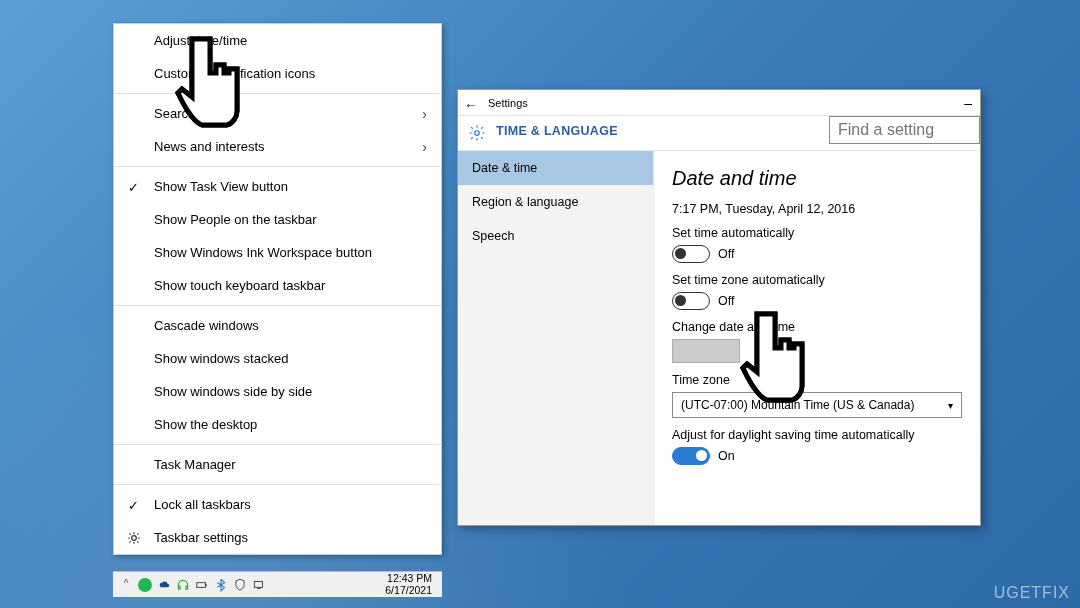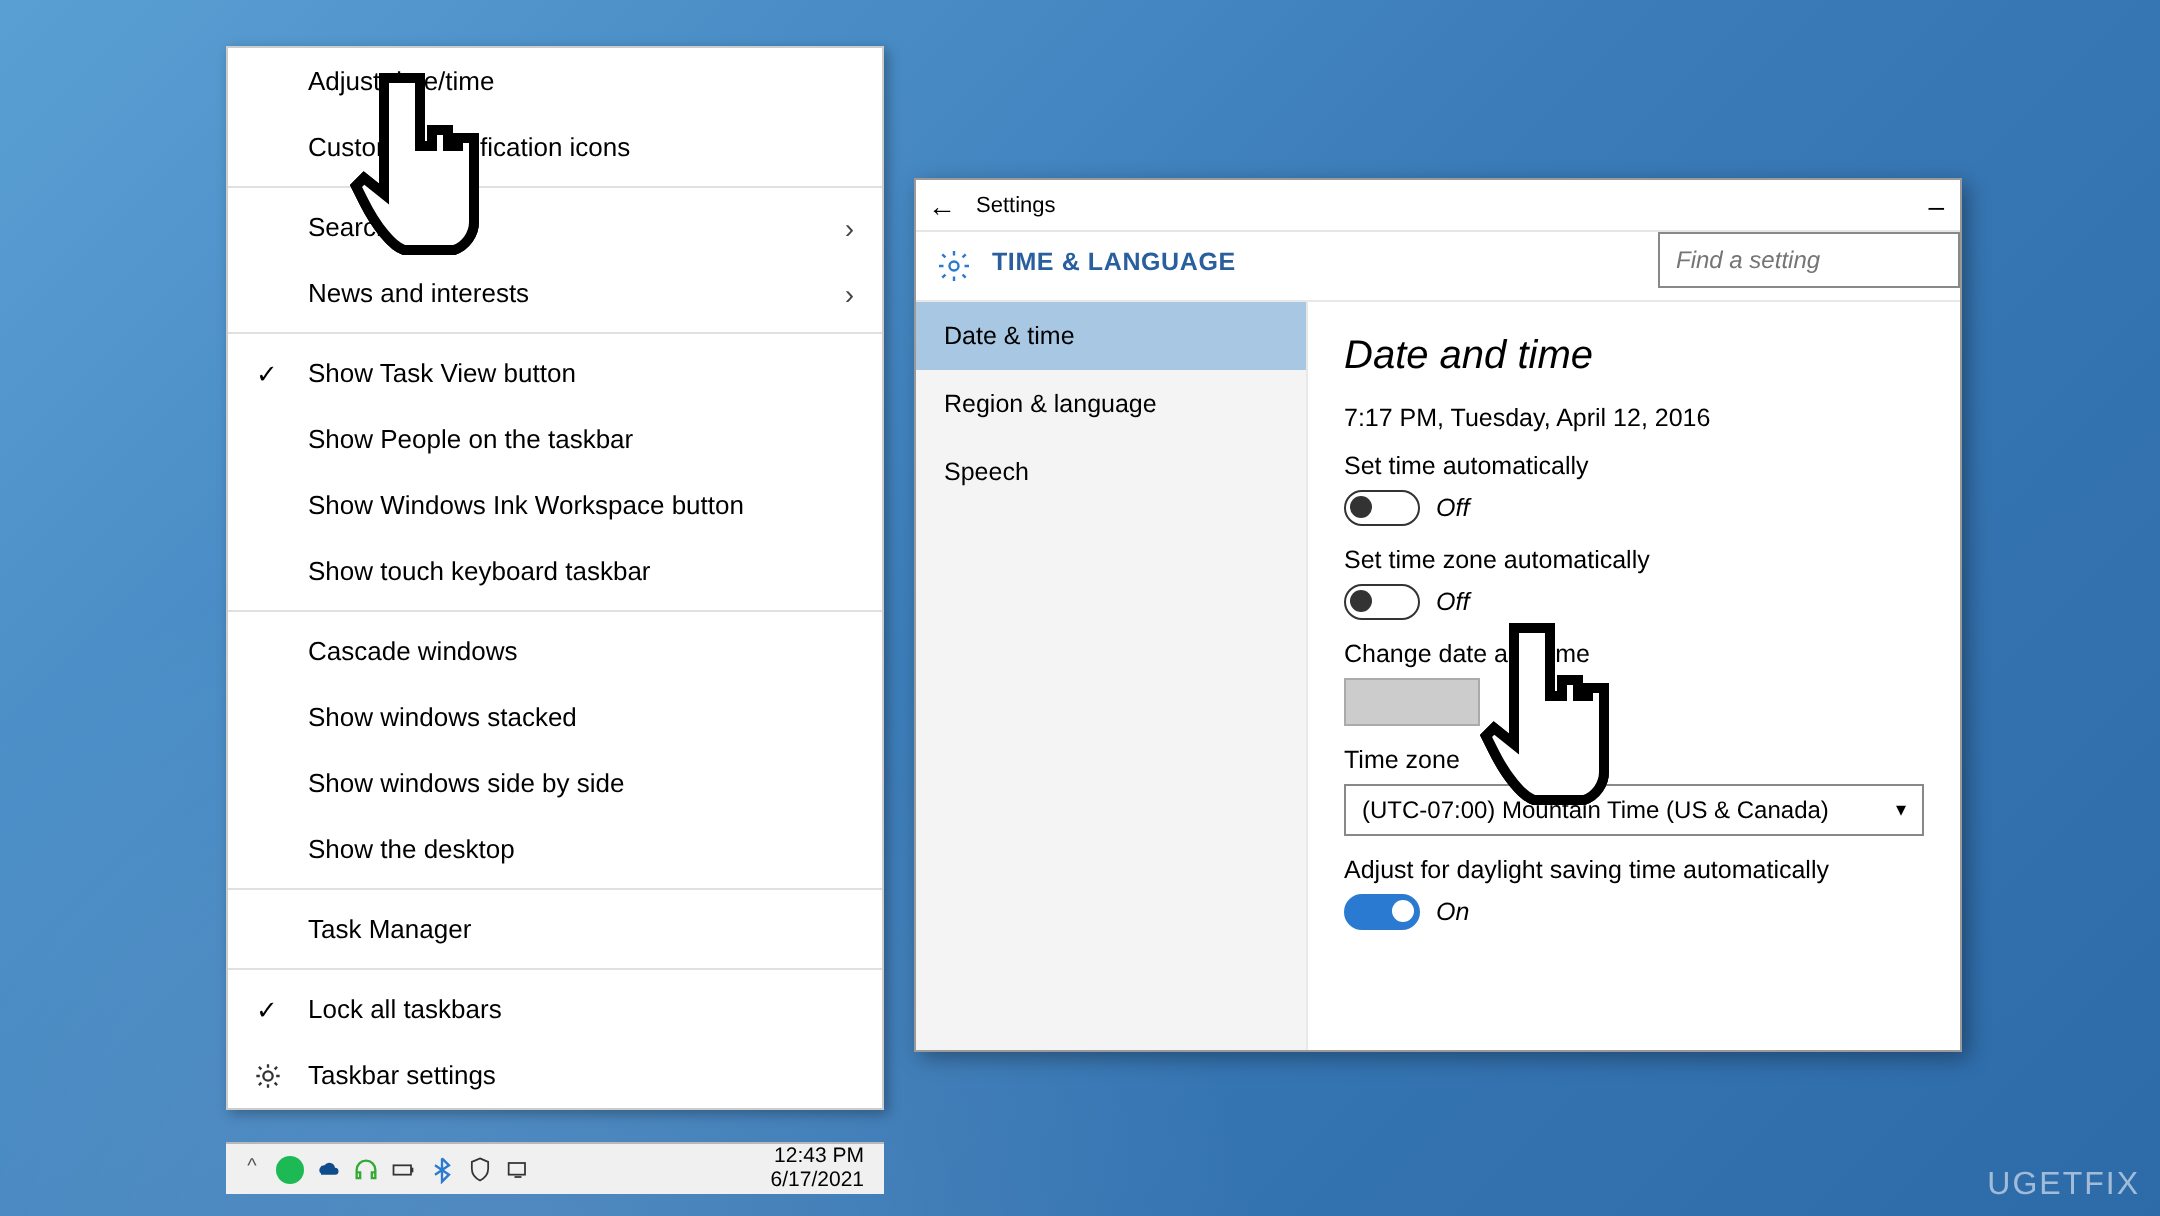--- a/index.html
+++ b/index.html
@@ -81,23 +81,22 @@
     padding:8px 10px;
     position:relative;
   }
   .hdr .gear { width:18px; height:18px; margin-right:10px; }
   .hdr .title { font-size:12.5px; font-weight:600; color:#2a5f9e; letter-spacing:.3px; }
   .search {
     position:absolute; right:0; top:0;
     width:151px; height:28px;
     border:1px solid #888;
     padding:0 8px;
-    font-size:12px;
+    font-size:16px;
     outline:none;
-    font-style:italic;
   }
   .body {
     flex:1; display:flex; border-top:1px solid #e8e8e8;
   }
   .sidebar {
     width:196px;
     background:#f4f4f4;
     border-right:1px solid #e8e8e8;
   }
   .side-item {
@@ -106,21 +105,21 @@
     cursor:default;
   }
   .side-item.active { background:#a7c7e2; }
   .content {
     flex:1; padding:12px 18px;
     font-size:12.5px;
     overflow:hidden;
   }
   .content h1 { font-size:20px; font-weight:400; margin:4px 0 12px;font-style:italic; }
   .lbl { margin:10px 0 5px; }
-  .toggle-row { display:flex; align-items:center; margin-bottom:6px;font-style:italic; }
+  .toggle-row { display:flex; align-items:center; margin-bottom:6px; }
   .toggle {
     width:38px; height:18px; border:1.5px solid #333; border-radius:10px;
     position:relative; margin-right:8px; background:#fff;
   }
   .toggle .knob {
     position:absolute; width:11px; height:11px; background:#333; border-radius:50%;
     top:2px; left:2px;
   }
   .toggle.on { background:#2a7ad1; border-color:#2a7ad1; }
   .toggle.on .knob { background:#fff; left:auto; right:2px; }

